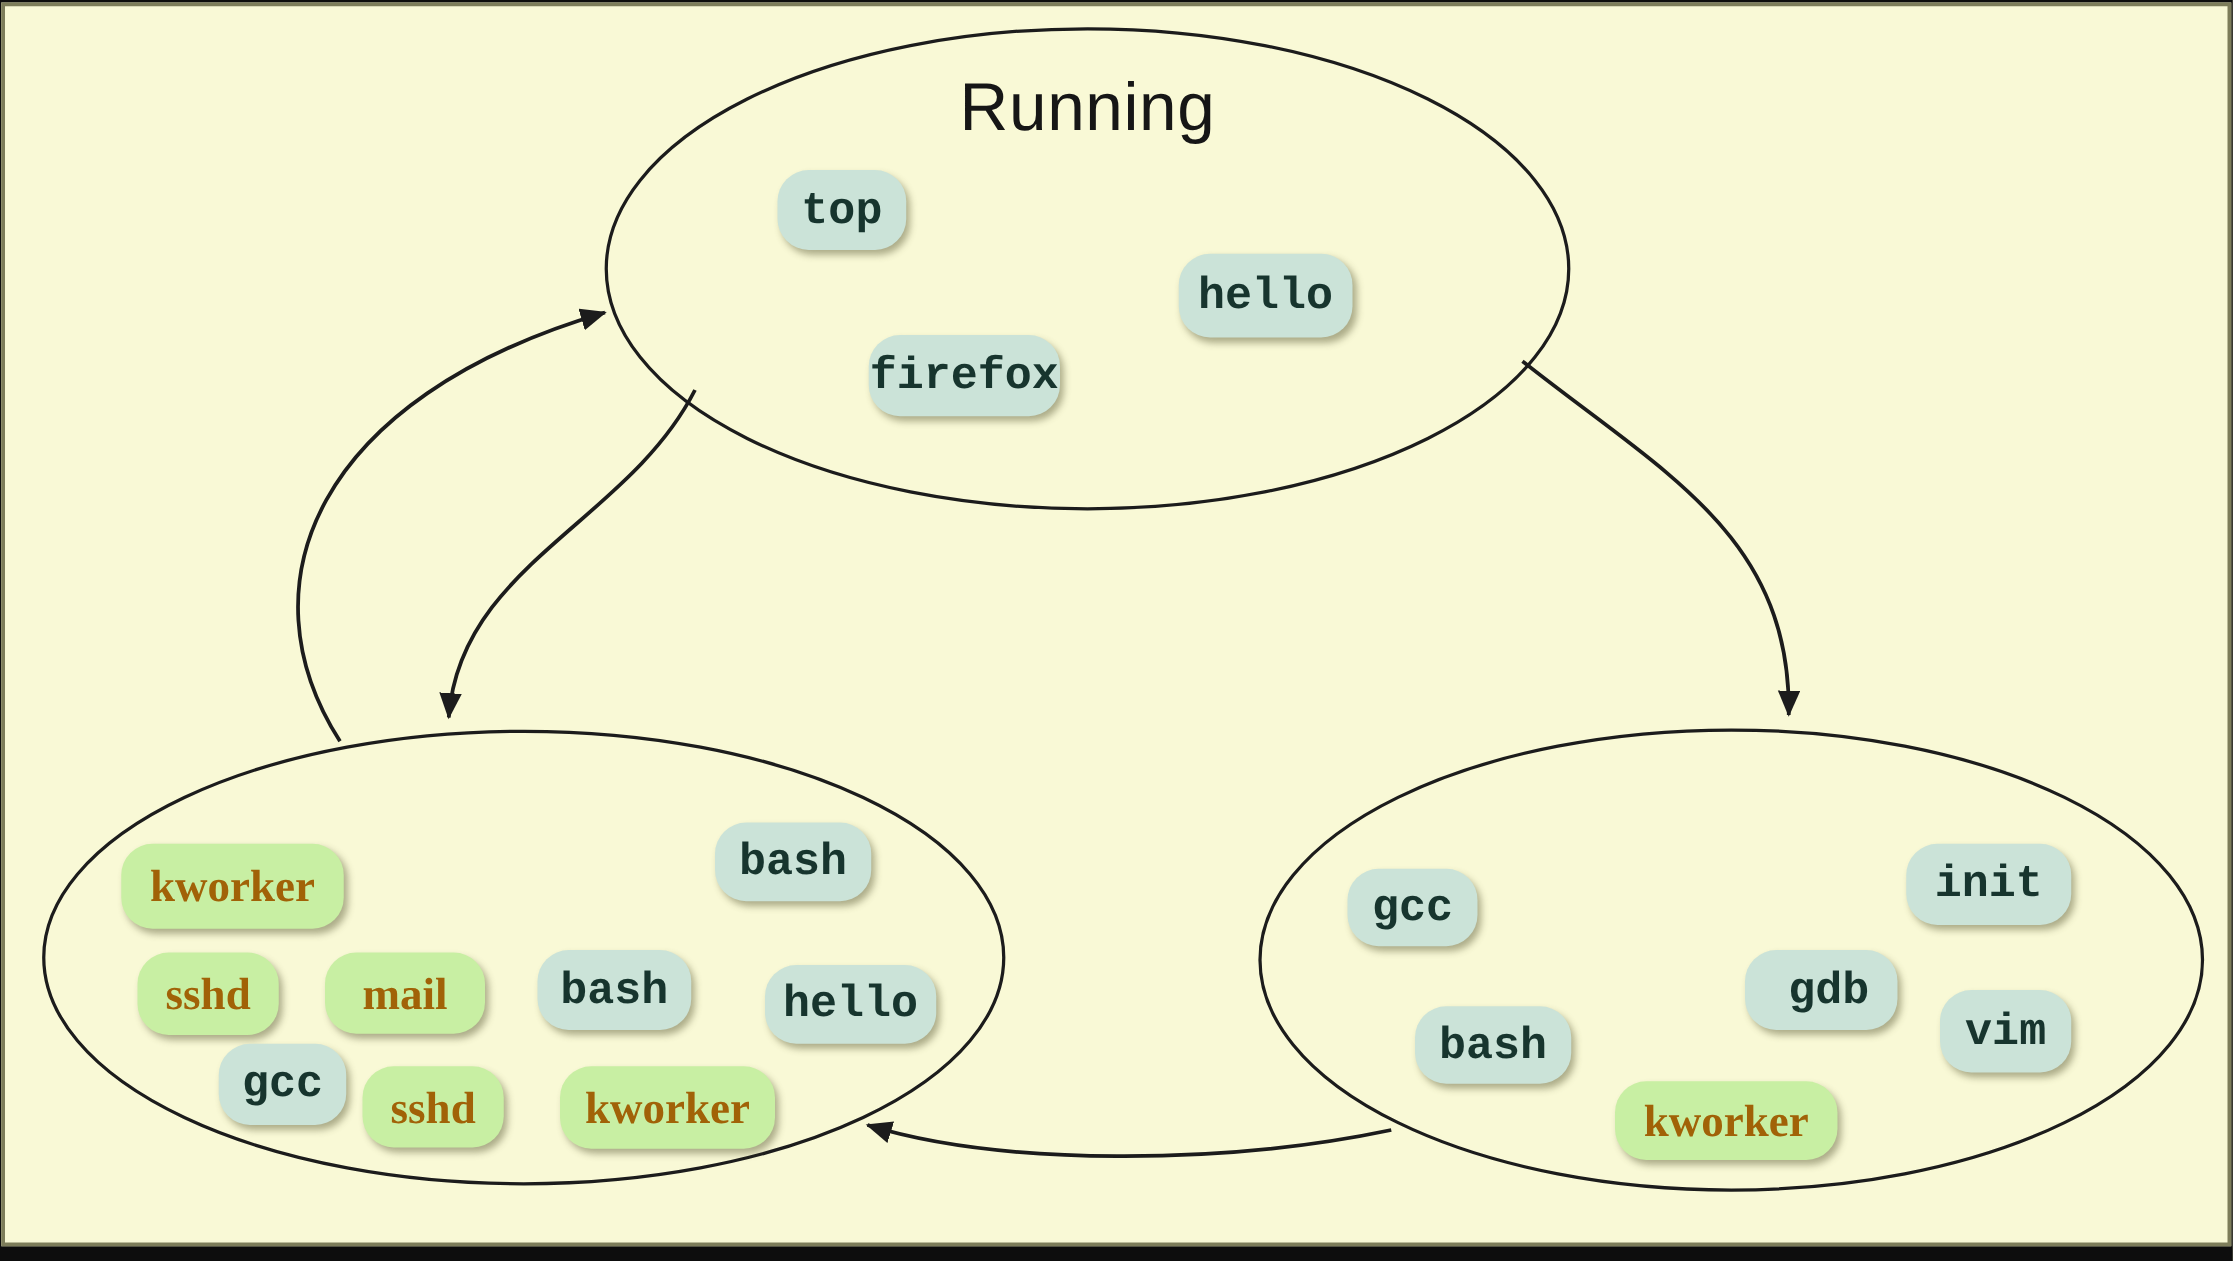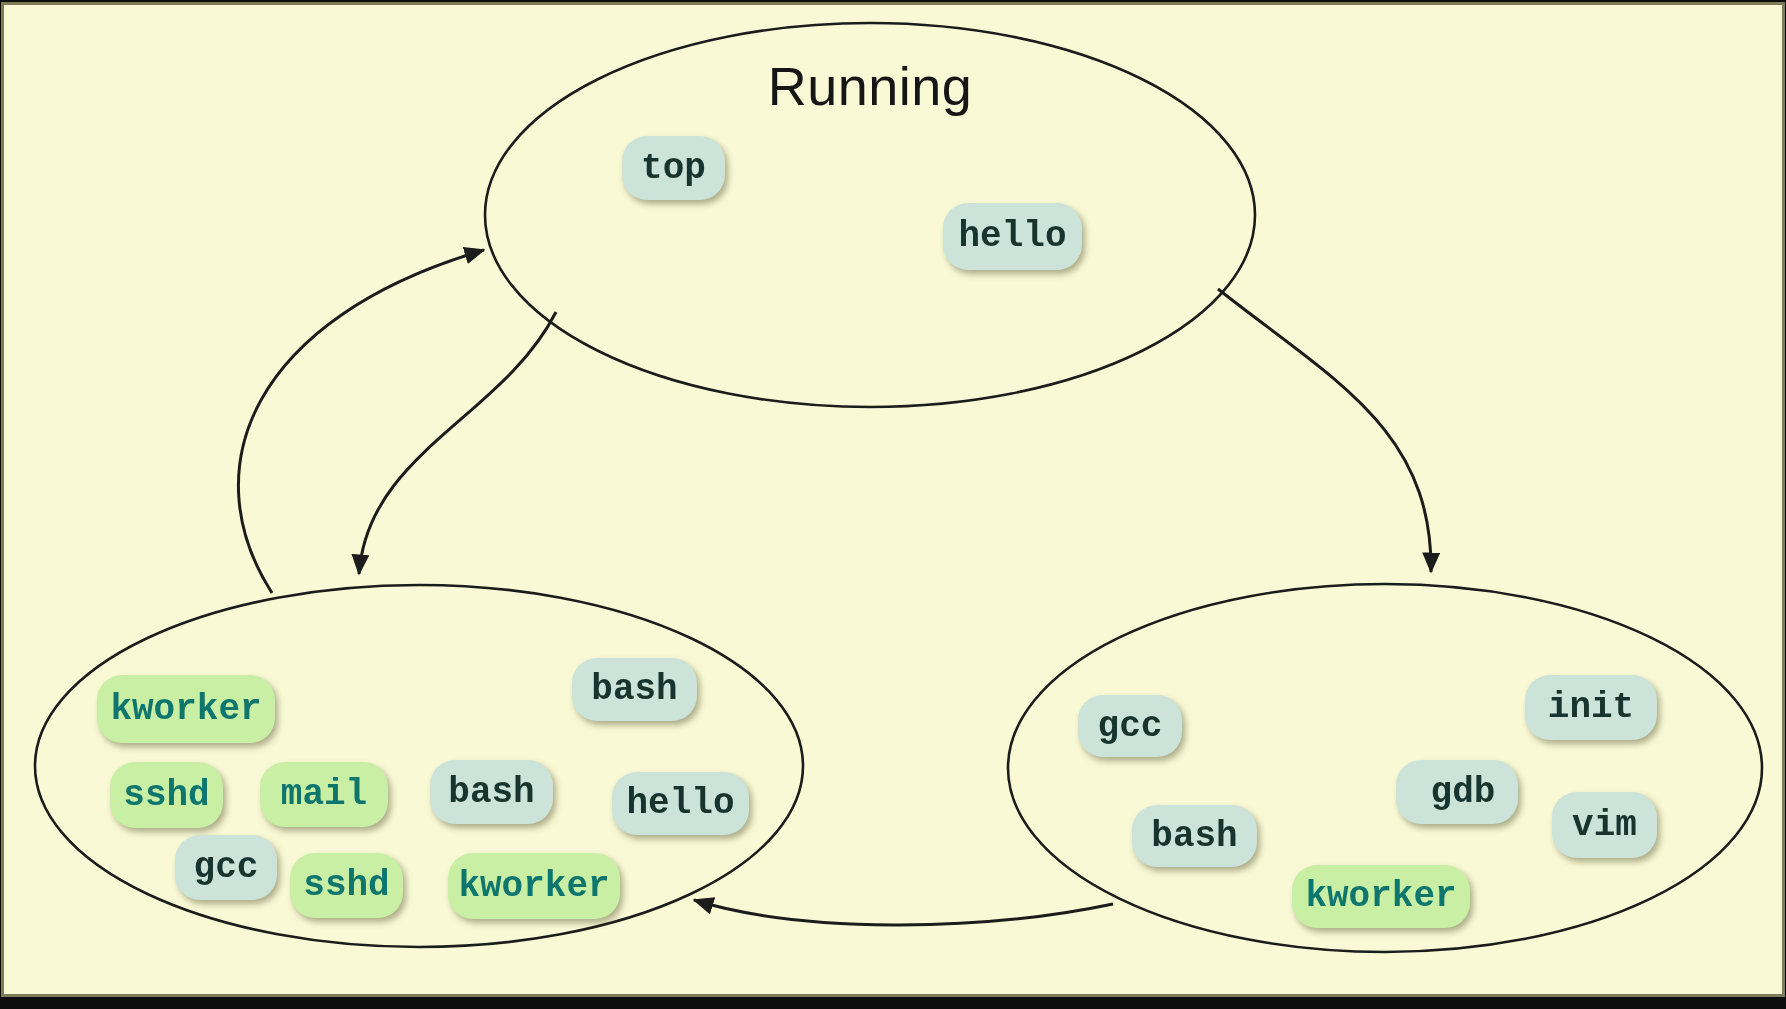--- a/index.html
+++ b/index.html
@@ -36,21 +36,21 @@
     position:absolute;
     display:flex;align-items:center;justify-content:center;
     border-radius:25px;
     font-family:"Liberation Mono","DejaVu Sans Mono",monospace;
     font-size:36px;
     font-weight:700;
     box-shadow:3px 4px 6px rgba(80,80,45,0.45);
     white-space:nowrap;
   }
   .proc-teal{background:#cbe3d8;color:#17352e;}
-  .proc-green{background:#c8efa3;color:#0f766e;}
+  .proc-green{background:#c8efa3;color:#a16207;font-family:Liberation Serif, serif;}
 </style>
 </head>
 <body>
 
 <div class="page">
   <div class="content-frame"></div>
 
   <svg class="diagram-svg" id="diagram-svg" viewBox="0 0 1786 1009" xmlns="http://www.w3.org/2000/svg">
     <defs>
       <marker id="arrowhead" markerWidth="8" markerHeight="7" refX="6.5" refY="3" orient="auto">
@@ -69,20 +69,21 @@
         <path d="M 1113 904 C 980 932, 800 933, 694 900" fill="none" stroke="#1c1c1c" stroke-width="3" marker-end="url(#arrowhead)"></path>
       </g>
   </svg>
 
   <div class="layer" id="labels-layer">
       <div class="state-title" style="left: 870px; top: 86px;">Running</div>
     </div>
   <div class="layer" id="boxes-layer">
       <div class="proc-box proc-teal" style="left: 622px; top: 136px; width: 103px; height: 64px;">top</div>
       <div class="proc-box proc-teal" style="left: 943px; top: 203px; width: 139px; height: 67px;">hello</div>
+      <div class="proc-box proc-teal" style="left: 695px; top: 268px; width: 153px; height: 65px;">firefox</div>
       <div class="proc-box proc-green" style="left: 97px; top: 675px; width: 178px; height: 68px;">kworker</div>
       <div class="proc-box proc-teal" style="left: 572px; top: 658px; width: 125px; height: 63px;">bash</div>
       <div class="proc-box proc-green" style="left: 110px; top: 762px; width: 113px; height: 66px;">sshd</div>
       <div class="proc-box proc-green" style="left: 260px; top: 762px; width: 128px; height: 65px;">mail</div>
       <div class="proc-box proc-teal" style="left: 430px; top: 760px; width: 123px; height: 64px;">bash</div>
       <div class="proc-box proc-teal" style="left: 612px; top: 772px; width: 137px; height: 63px;">hello</div>
       <div class="proc-box proc-teal" style="left: 175px; top: 835px; width: 102px; height: 65px;">gcc</div>
       <div class="proc-box proc-green" style="left: 290px; top: 853px; width: 113px; height: 65px;">sshd</div>
       <div class="proc-box proc-green" style="left: 448px; top: 853px; width: 172px; height: 66px;">kworker</div>
       <div class="proc-box proc-teal" style="left: 1078px; top: 695px; width: 104px; height: 62px;">gcc</div>

